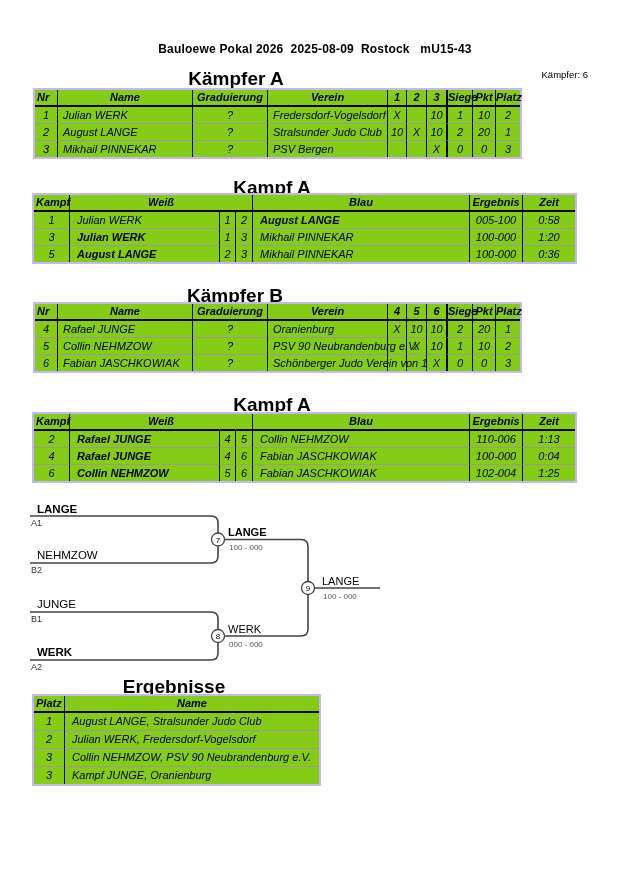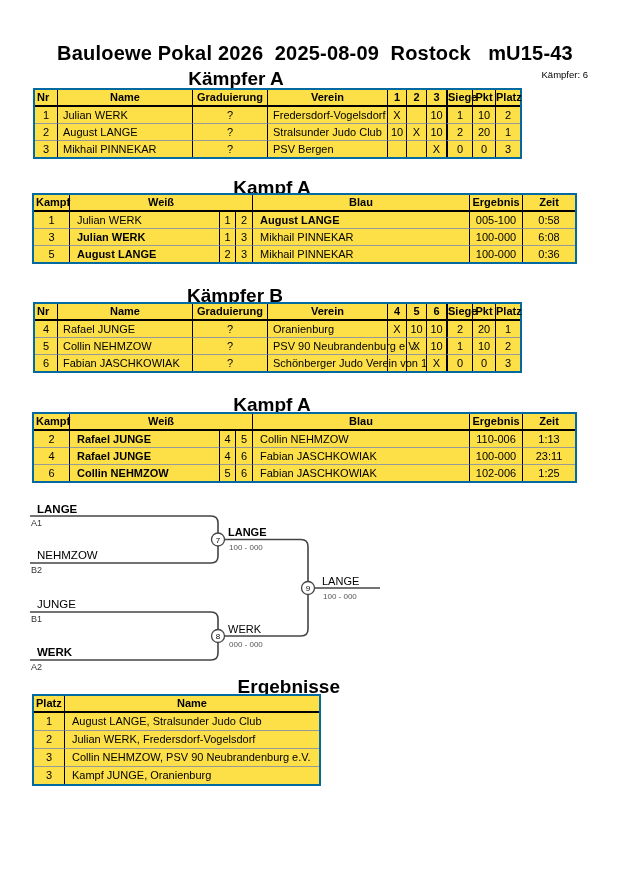--- a/index.html
+++ b/index.html
@@ -2,33 +2,33 @@
 <html><head>
 <meta charset="utf-8">
 <style>
   html,body{margin:0;padding:0;}
   body{
     width:630px;height:891px;position:relative;background:#fff;color:#000;
     font-family:"Liberation Sans", sans-serif;overflow:hidden;
   }
   .title{
     position:absolute;top:42px;left:0;width:630px;text-align:center;
-    font-size:20px;font-weight:bold;white-space:pre;letter-spacing:.2px;
+    font-size:12px;font-weight:bold;white-space:pre;letter-spacing:.2px;
   }
   .fighter-count{position:absolute;top:69px;right:42px;font-size:9.5px;}
   .heading{position:absolute;font-weight:bold;font-size:19px;width:300px;text-align:center;white-space:nowrap;}
   #hd-pool-a{left:86px;top:68px;}
   #hd-fights-a{left:122px;top:177px;}
   #hd-pool-b{left:85px;top:285px;}
   #hd-fights-b{left:122px;top:394px;}
-  #hd-results{left:40px;top:676px;text-align:right;}
+  #hd-results{left:24px;top:676px;}
 
   table.grid{
     position:absolute;border-collapse:separate;border-spacing:0;
-    border:2px solid #0369a1;table-layout:fixed;font-size:11px;background:#fde047;
+    border:2px solid #c4b5fd;table-layout:fixed;font-size:11px;background:#84cc16;font-style:italic;
   }
   .grid th,.grid td{
     padding:0;white-space:nowrap;text-align:center;vertical-align:middle;
     line-height:1.1;height:16px;overflow:visible;font-size:11px;
   }
   .grid th{height:15px;border-bottom:2px solid #000;font-weight:bold;}
   .grid tr.r + tr.r td{border-top:1px solid #999;}
   .grid .bl{border-left:1px solid #000;}
   .grid .thick{border-left:2px solid #000;}
   .left{text-align:left !important;}
@@ -165,21 +165,21 @@
     <td class="bl">0:58</td>
   </tr>
 
   <tr class="r">
     <td>3</td>
     <td class="bl left pl7"><span class="bold">Julian WERK</span></td>
     <td class="bl">1</td>
     <td class="bl">3</td>
     <td class="bl left pl7"><span>Mikhail PINNEKAR</span></td>
     <td class="bl">100-000</td>
-    <td class="bl">6:08</td>
+    <td class="bl">1:20</td>
   </tr>
 
   <tr class="r">
     <td>5</td>
     <td class="bl left pl7"><span class="bold">August LANGE</span></td>
     <td class="bl">2</td>
     <td class="bl">3</td>
     <td class="bl left pl7"><span>Mikhail PINNEKAR</span></td>
     <td class="bl">100-000</td>
     <td class="bl">0:36</td>
@@ -286,30 +286,30 @@
     <td class="bl">1:13</td>
   </tr>
 
   <tr class="r">
     <td>4</td>
     <td class="bl left pl7"><span class="bold">Rafael JUNGE</span></td>
     <td class="bl">4</td>
     <td class="bl">6</td>
     <td class="bl left pl7"><span>Fabian JASCHKOWIAK</span></td>
     <td class="bl">100-000</td>
-    <td class="bl">23:11</td>
+    <td class="bl">0:04</td>
   </tr>
 
   <tr class="r">
     <td>6</td>
     <td class="bl left pl7"><span class="bold">Collin NEHMZOW</span></td>
     <td class="bl">5</td>
     <td class="bl">6</td>
     <td class="bl left pl7"><span>Fabian JASCHKOWIAK</span></td>
-    <td class="bl">102-006</td>
+    <td class="bl">102-004</td>
     <td class="bl">1:25</td>
   </tr>
 </tbody>
 </table>
 
 <svg id="bracket-svg" width="400" height="190" viewBox="0 0 400 190">
   <path class="bline" d="M30,21 H211 Q218,21 218,28 V61 Q218,68 211,68 H30"></path>
   <path class="bline" d="M30,117 H211 Q218,117 218,124 V158 Q218,165 211,165 H30"></path>
   <path class="bline" d="M218,44.5 H301 Q308,44.5 308,51.5 V134 Q308,141 301,141 H218"></path>
   <path class="bline" d="M308,93 H380"></path>

